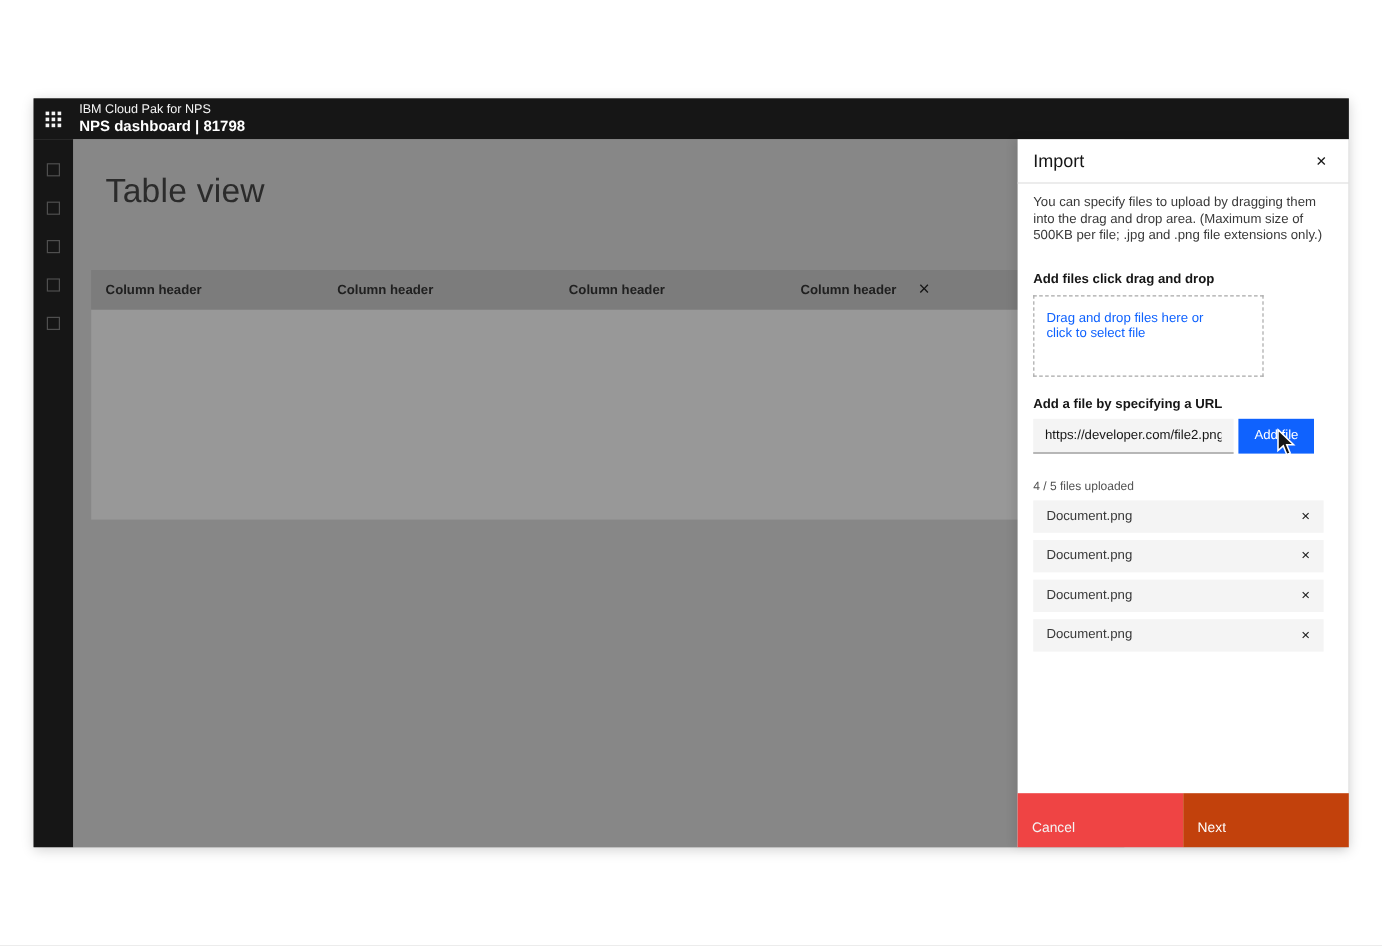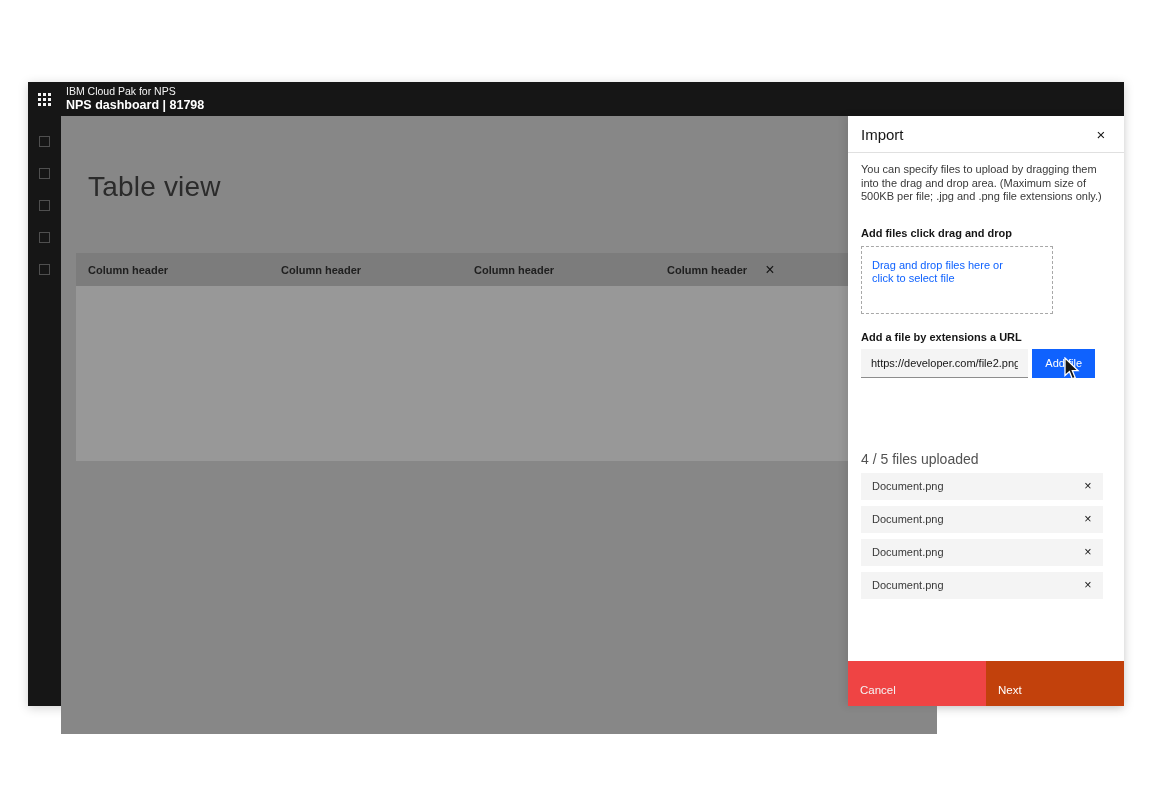--- a/index.html
+++ b/index.html
@@ -22,21 +22,21 @@
   .topbar-page { font-size:12.5px; font-weight:700; color:#ffffff; line-height:15px; }
 
   
   .leftnav { position:absolute; left:0; top:34px; width:33px; height:590px;
     background:#161616; display:flex; flex-direction:column; align-items:center;
     padding-top:20px; gap:21px; }
   .navsq { width:11px; height:11px; border:1px solid #4f4f4f; cursor:pointer; }
 
   
   .main { position:absolute; left:33px; top:34px; width:876px; height:590px;
-    background:#878787; overflow:hidden;margin-top:28px; }
+    background:#878787; overflow:hidden; }
   .page-title { position:absolute; left:27px; top:27px; font-size:28px;
     font-weight:300; color:#2b2b2b; letter-spacing:0.2px; }
   .table-card { position:absolute; left:15px; top:109px; width:1048px; height:208px; }
   .table-head { position:relative; height:33px; background:#7c7c7c;
     display:flex; align-items:center; }
   .th { position:absolute; font-size:11px; font-weight:700; color:#202020; }
   .th.c0 { left:12px; } .th.c1 { left:205px; } .th.c2 { left:398px; } .th.c3 { left:591px; }
   .table-close { position:absolute; left:682px; top:0px; width:24px; height:33px;
     display:flex; align-items:center; justify-content:center; font-size:16px;
     color:#141414; cursor:pointer; }
@@ -59,21 +59,21 @@
     border:1px dashed #a8a8a8; padding:12px 10px; cursor:pointer; }
   .dropzone div { font-size:11px; line-height:13.5px; color:#0f62fe; }
   .lbl-url { margin-top:17px; }
   .url-row { margin-top:6px; display:flex; align-items:flex-start; }
   .url-input { width:173px; height:29px; background:#f4f4f4; border:none;
     border-bottom:1px solid #8d8d8d; outline:none; padding:0 10px;
     font-size:11px; color:#161616; font-family:"Liberation Sans",sans-serif; }
   .addfile-btn { margin-left:4px; width:65px; height:29px; background:#0f62fe;
     border:none; color:#ffffff; font-size:11px; cursor:pointer;
     font-family:"Liberation Sans",sans-serif; }
-  .upload-counter { margin-top:73px; font-size:14px; color:#525252; }
+  .upload-counter { margin-top:22px; font-size:10px; color:#525252; }
   .file-list { margin-top:6px; }
   .file-row { width:242px; height:27px; background:#f4f4f4; margin-bottom:6px;
     display:flex; align-items:center; padding-left:11px; }
   .file-name { font-size:11px; color:#393939; flex:1; }
   .file-close { width:30px; height:27px; display:flex; align-items:center;
     justify-content:center; font-size:12.5px; color:#161616; cursor:pointer; }
 
   .panel-footer { position:absolute; left:0; bottom:0; width:100%; height:45px;
     display:flex; }
   .footer-btn { flex:1; height:45px; border:none; text-align:left;
@@ -141,21 +141,21 @@
     <div class="panel-body">
       <p class="panel-desc">You can specify files to upload by dragging them into the drag and drop area. (Maximum size of 500KB per file; .jpg and .png file extensions only.)</p>
 
       <div class="section-label lbl-drag">Add files click drag and drop</div>
 
       <div class="dropzone">
         <div>Drag and drop files here or</div>
         <div>click to select file</div>
       </div>
 
-      <div class="section-label lbl-url">Add a file by extensions a URL</div>
+      <div class="section-label lbl-url">Add a file by specifying a URL</div>
 
       <div class="url-row">
         <input class="url-input" type="text" value="https://developer.com/file2.png" style="">
         <button class="addfile-btn">Add file</button>
       </div>
 
       <div class="upload-counter">4 / 5 files uploaded</div>
 
       <div class="file-list">
         <div class="file-row">

